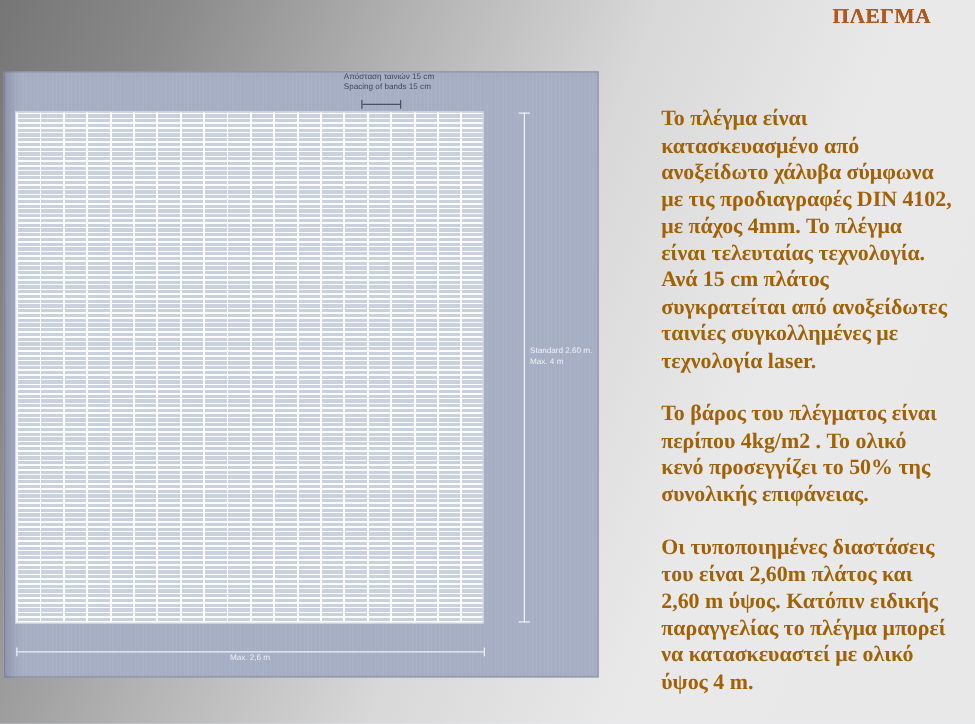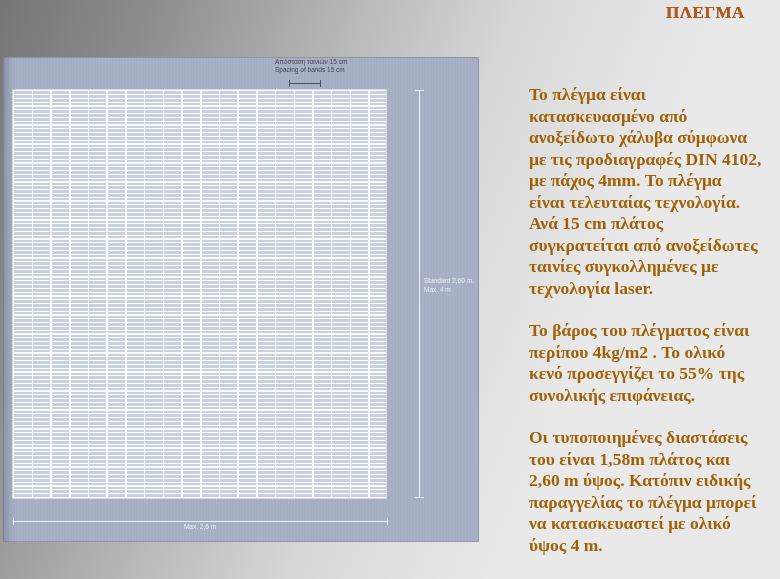--- a/index.html
+++ b/index.html
@@ -104,23 +104,23 @@
 ανοξείδωτο χάλυβα σύμφωνα
 με τις προδιαγραφές DIN 4102,
 με πάχος 4mm. Το πλέγμα
 είναι τελευταίας τεχνολογία.
 Ανά 15 cm πλάτος
 συγκρατείται από ανοξείδωτες
 ταινίες συγκολλημένες με
 τεχνολογία laser.</p>
     <p>Το βάρος του πλέγματος είναι
 περίπου 4kg/m2 . Το ολικό
-κενό προσεγγίζει το 55% της
+κενό προσεγγίζει το 50% της
 συνολικής επιφάνειας.</p>
     <p>Οι τυποποιημένες διαστάσεις
-του είναι 1,58m πλάτος και
+του είναι 2,60m πλάτος και
 2,60 m ύψος. Κατόπιν ειδικής
 παραγγελίας το πλέγμα μπορεί
 να κατασκευαστεί με ολικό
 ύψος 4 m.</p>
   </div>
 
 </div>
 
 </body></html>

